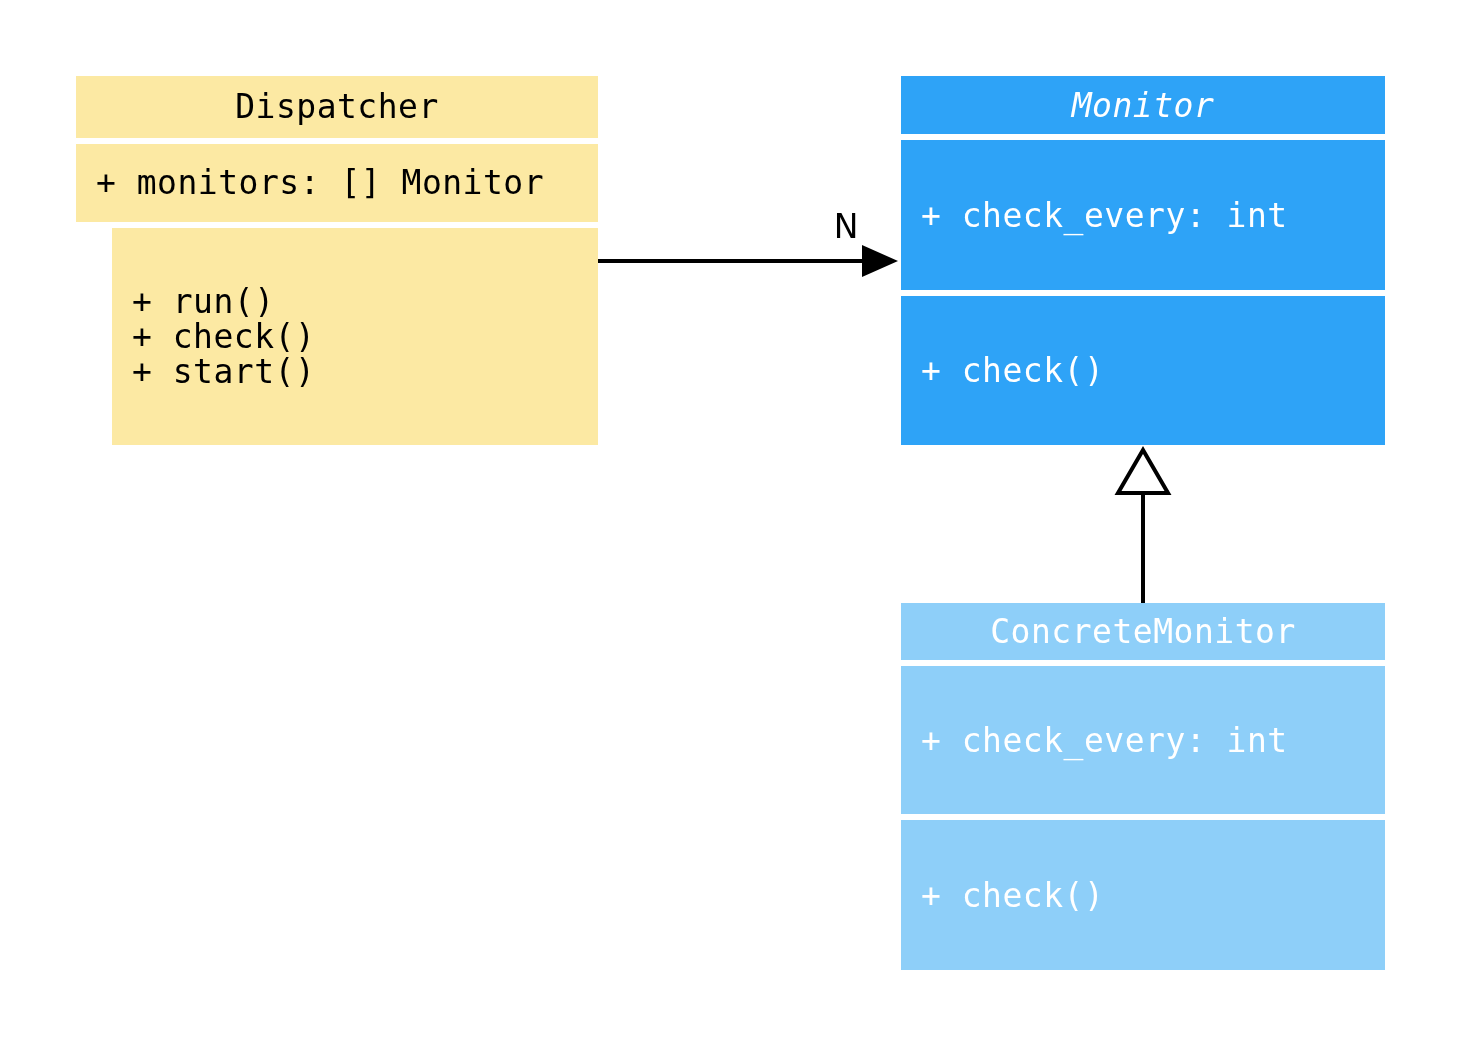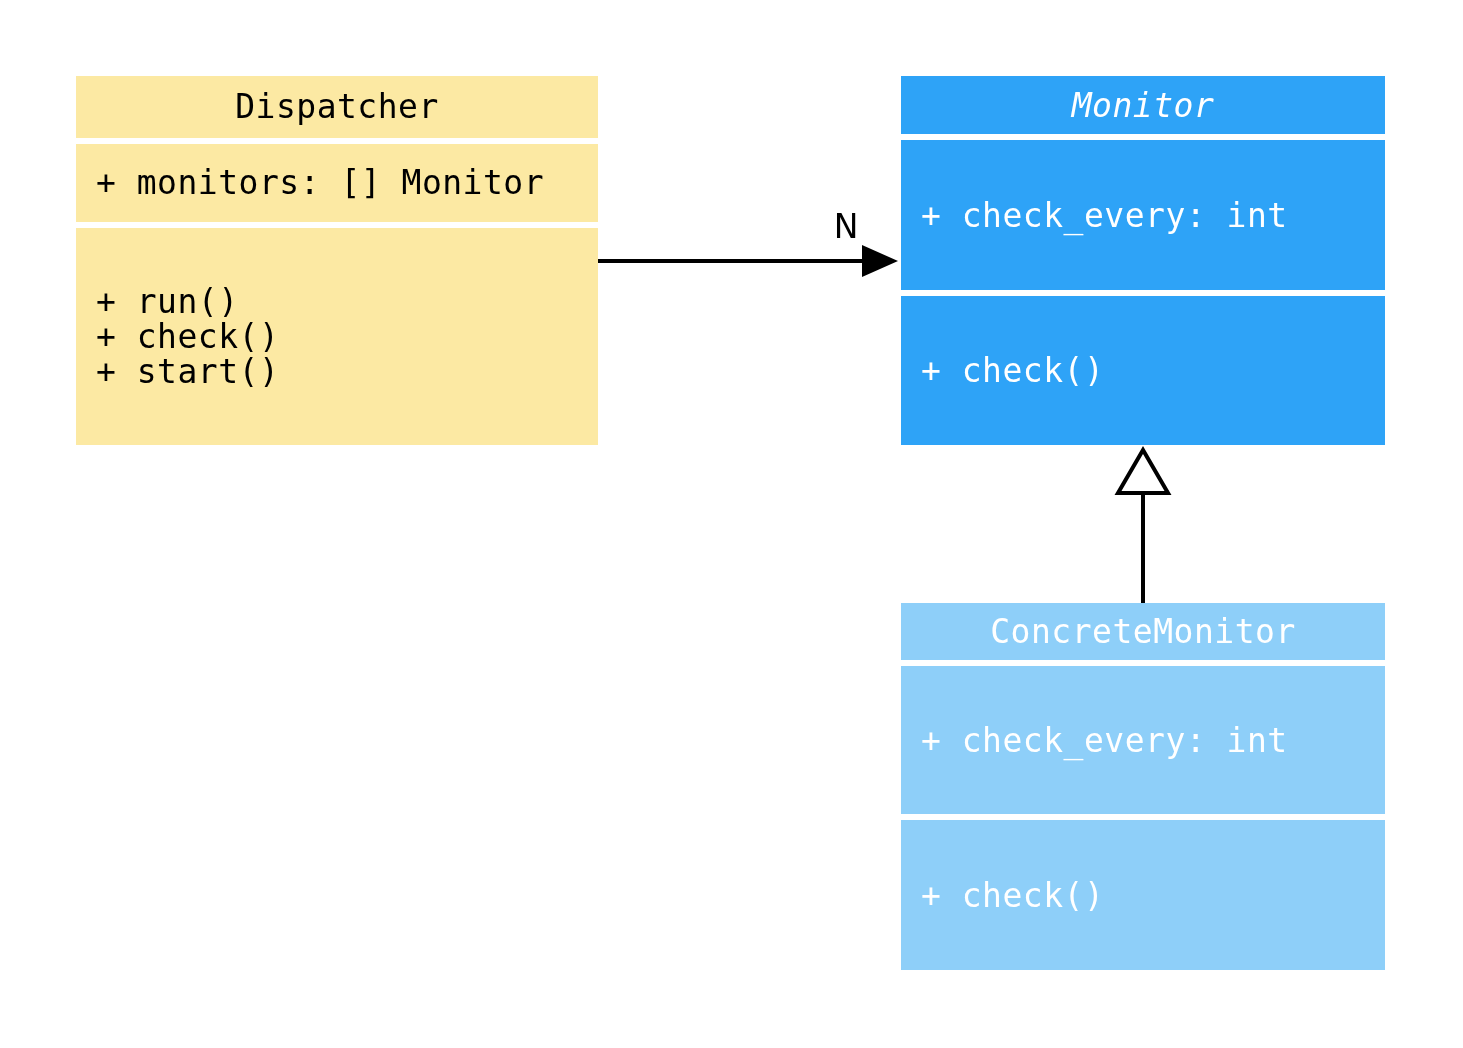--- a/index.html
+++ b/index.html
@@ -48,21 +48,21 @@
     padding-left: 20px;
     align-items: flex-start;
   }
   .yellow { background: var(--class-yellow); color: var(--text-dark); }
   .blue { background: var(--class-blue); color: var(--text-light); }
   .lightblue { background: var(--class-light-blue); color: var(--text-light); }
 
   #class-dispatcher { left: 76px; top: 76px; width: 522px; height: 369px; }
   #class-dispatcher .title-bar { height: 66px; }
   #class-dispatcher .attrs     { height: 84px; }
-  #class-dispatcher .methods   { height: 232px; }
+  #class-dispatcher .methods   { height: 232px; margin-left: 36px; }
 
   #class-monitor { left: 901px; top: 76px; width: 484px; height: 469px; }
   #class-monitor .title-bar { height: 58px; font-style: italic; }
   #class-monitor .attrs     { height: 150px; }
   #class-monitor .methods   { height: 149px; }
 
   #class-concretemonitor { left: 901px; top: 603px; width: 484px; height: 442px; }
   #class-concretemonitor .title-bar { height: 57px; }
   #class-concretemonitor .attrs     { height: 148px; }
   #class-concretemonitor .methods   { height: 150px; }

